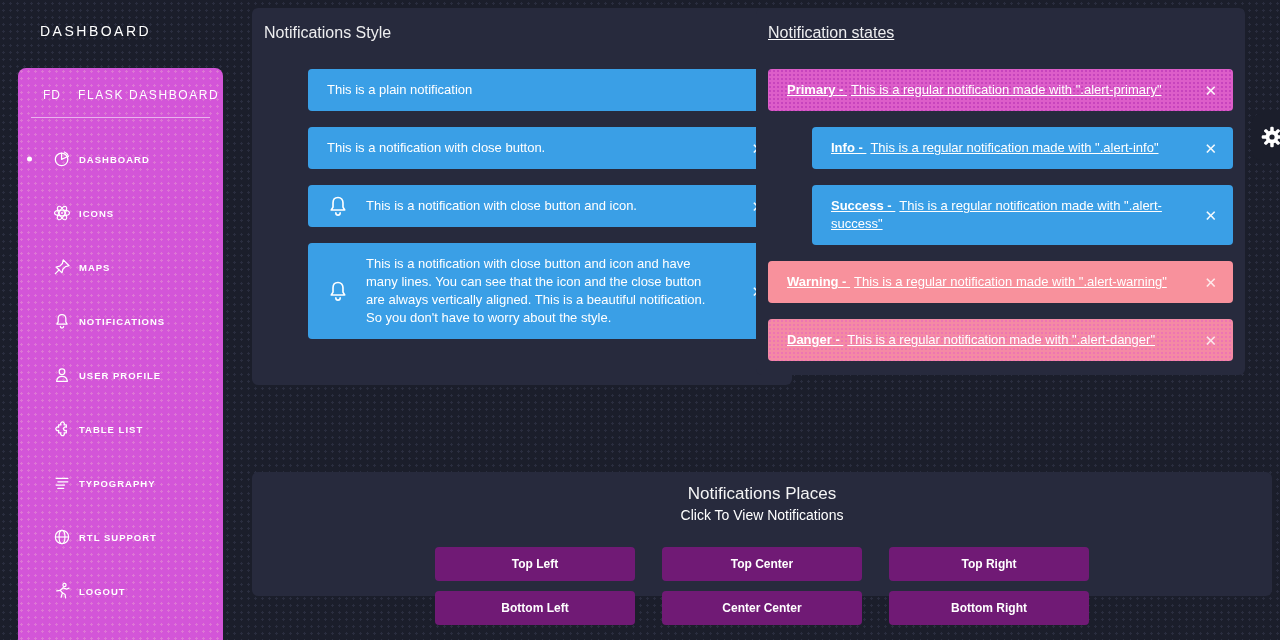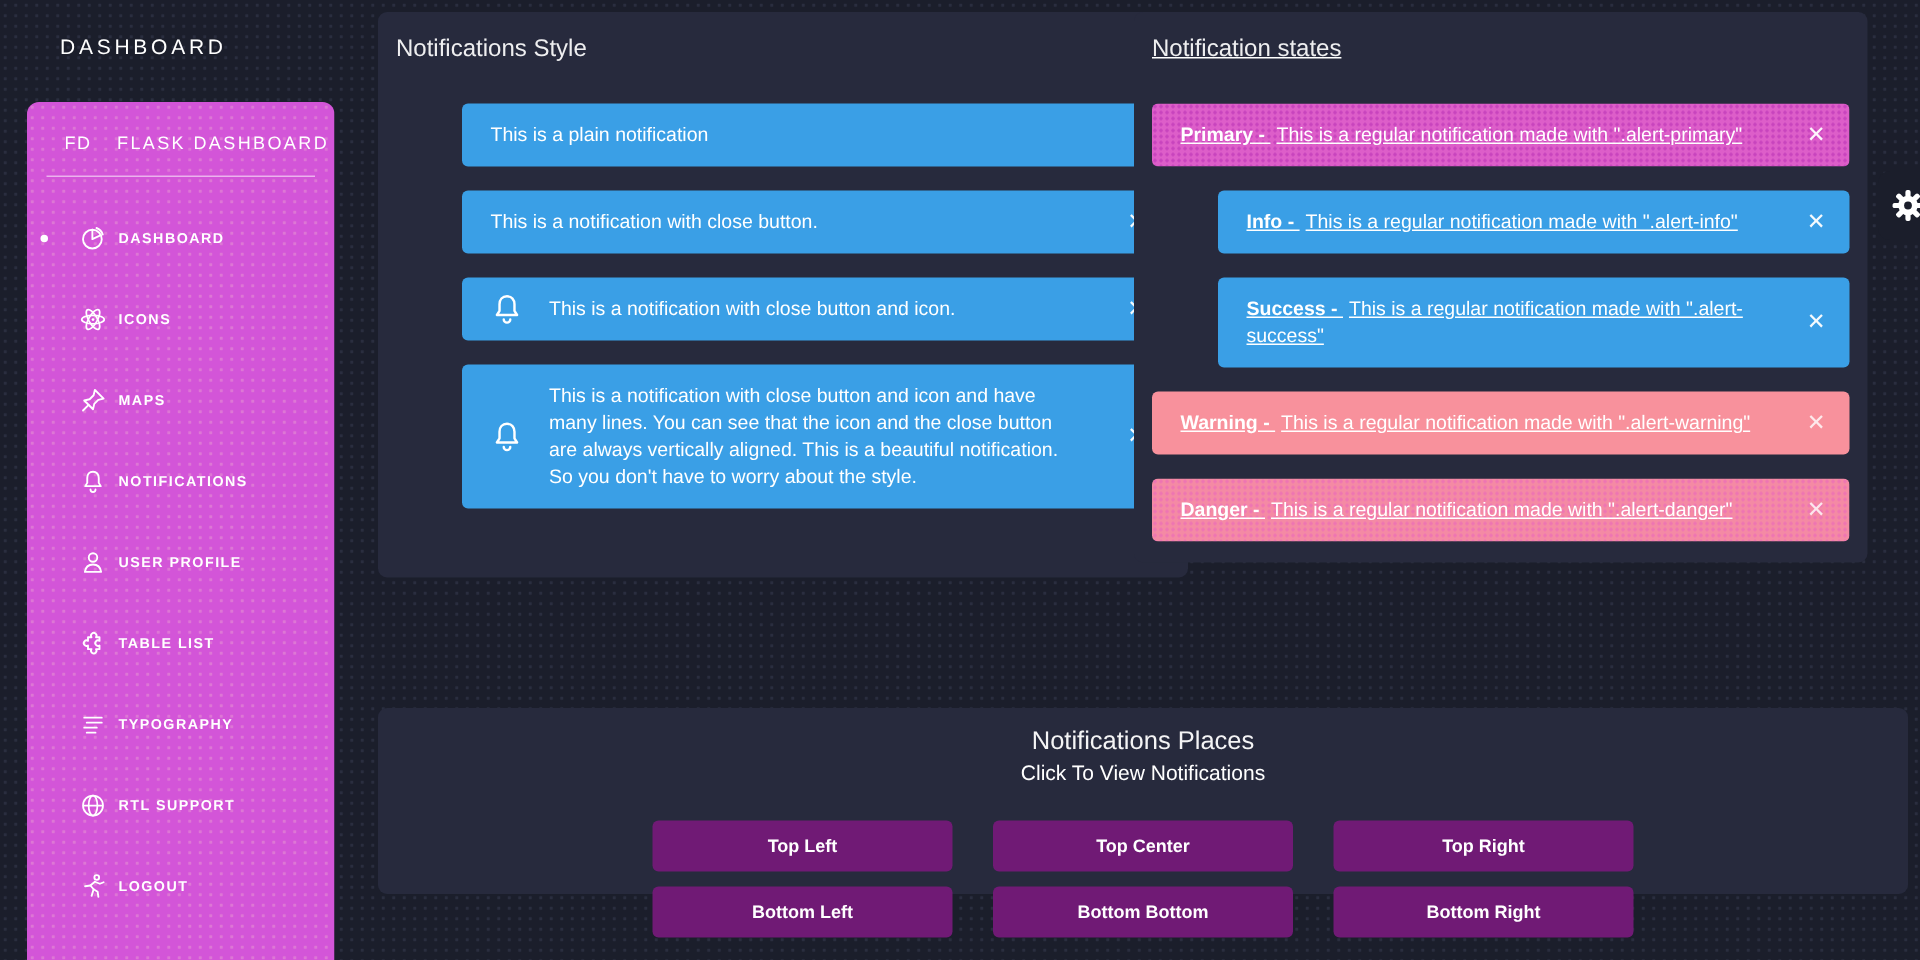--- a/index.html
+++ b/index.html
@@ -307,21 +307,21 @@
 </section>
 
 <section class="card places-card">
   <h2 class="places-title">Notifications Places</h2>
   <div class="places-subtitle">Click To View Notifications</div>
   <div class="places-grid">
     <button class="place-btn">Top Left</button>
     <button class="place-btn">Top Center</button>
     <button class="place-btn">Top Right</button>
     <button class="place-btn">Bottom Left</button>
-    <button class="place-btn">Bottom Bottom</button>
+    <button class="place-btn">Center Center</button>
     <button class="place-btn">Bottom Right</button>
   </div>
 </section>
 
 <div class="settings-tab">
   <span>
       <svg viewBox="0 0 24 24" width="26" height="26">
         <use href="#i-gear"></use>
       </svg>
     </span>

